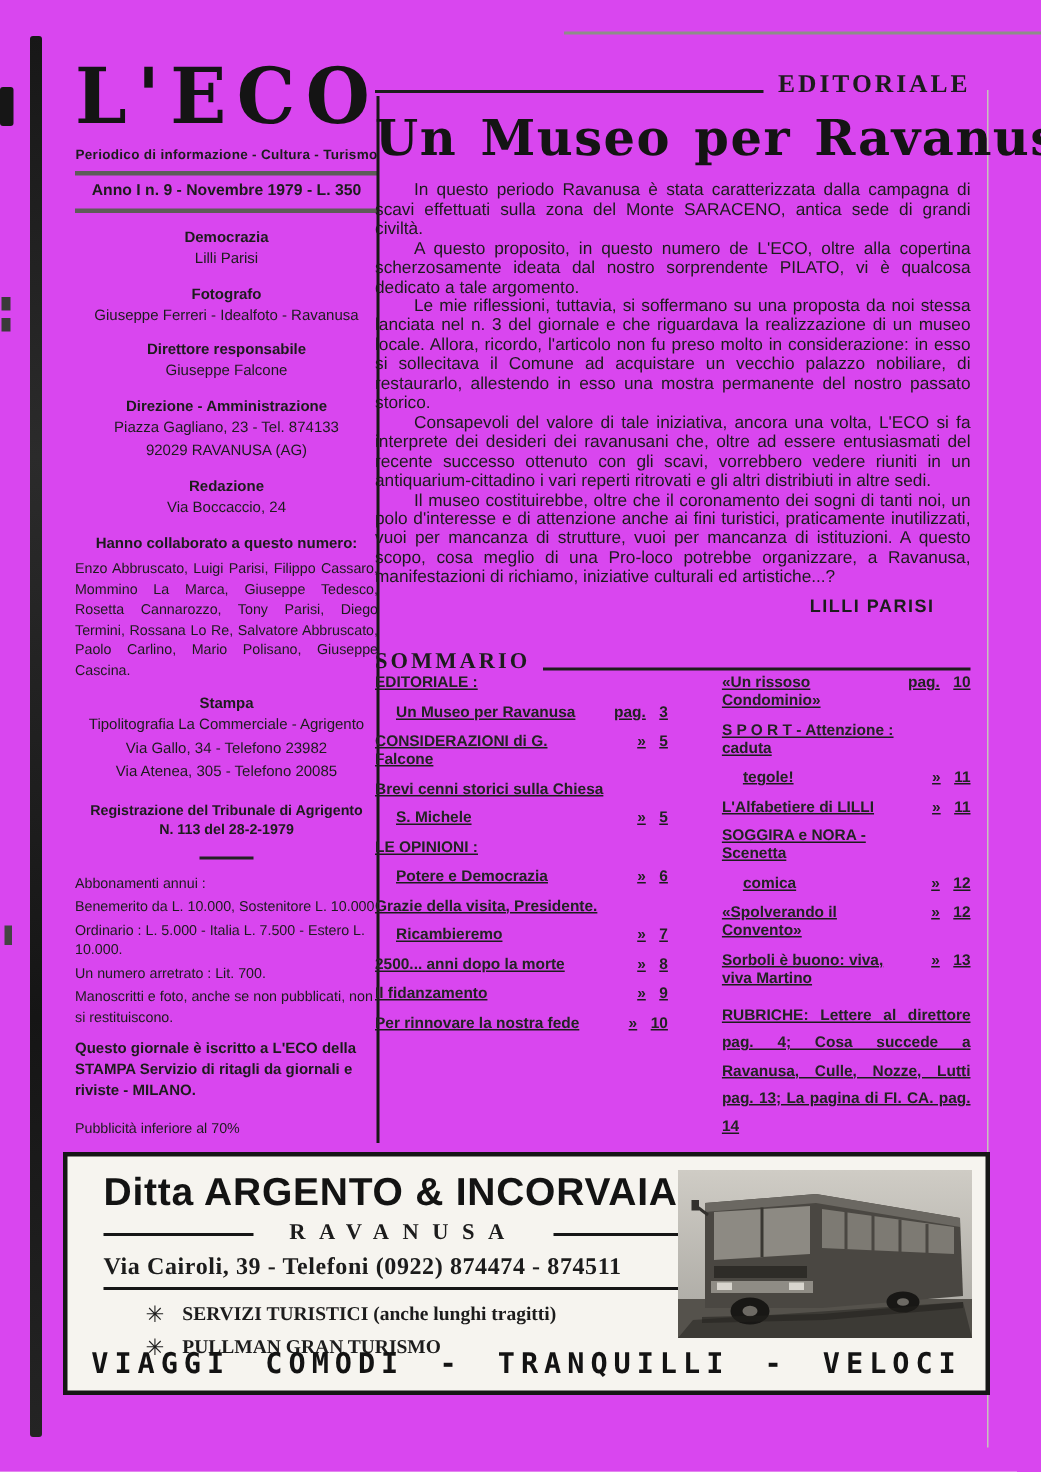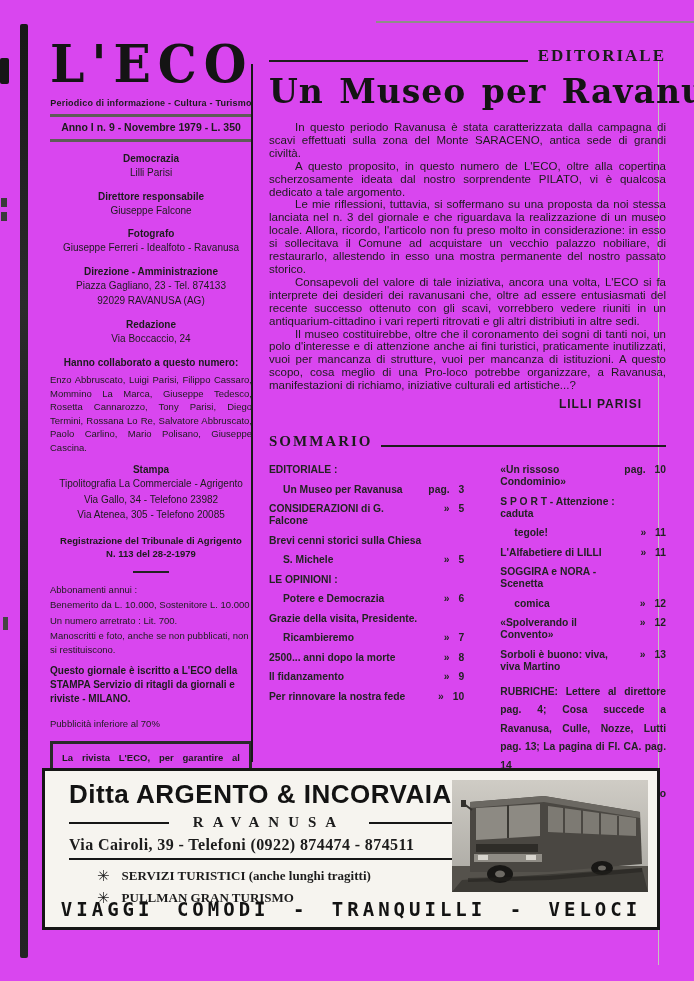--- a/index.html
+++ b/index.html
@@ -42,35 +42,35 @@
   .abo .lbl{margin-bottom:2px;}
   .abo p{margin:0 0 2px 0;}
   .iscritto{margin-top:8px;text-align:left;font-size:10px;font-weight:bold;line-height:14px;}
   .pubblicita{margin-top:12px;text-align:left;font-size:9.5px;}
   .disclaimer{margin-top:12px;border:3px solid #2a2a2a;padding:7px 9px;
     font-size:9.5px;font-weight:bold;line-height:13.5px;text-align:justify;}
 
   .vdivider{position:absolute;left:251px;top:64px;width:2px;height:698px;background:#181818;}
 
   
-  .main{position:absolute;left:269px;top:46px;width:397px;}
+  .main{position:absolute;left:250px;top:46px;width:397px;}
   .kicker-row{display:flex;align-items:flex-end;gap:10px;}
   .kicker-rule{flex:1;height:2px;background:#1d1d1d;margin-bottom:4px;}
   .kicker{font-family:"Liberation Serif", serif;font-weight:bold;font-size:17px;letter-spacing:2px;}
   .art-title{margin-top:6px;font-family:"DejaVu Serif", serif;font-weight:bold;
     font-size:33px;letter-spacing:1px;word-spacing:3px;white-space:nowrap;color:#141414;}
   .body-copy{margin-top:10px;font-size:11.5px;line-height:12.9px;text-align:justify;}
   .body-copy p{margin:0;text-indent:26px;}
   .signature{margin-top:5px;text-align:right;padding-right:24px;font-weight:bold;font-size:12px;letter-spacing:1px;}
 
   .sommario-row{display:flex;align-items:flex-end;gap:8px;margin-top:22px;}
   .sommario-title{font-family:"Liberation Serif", serif;font-weight:900;font-size:15px;letter-spacing:2px;}
   .sommario-rule{flex:1;height:2px;background:#1d1d1d;margin-bottom:3px;}
 
-  .toc{display:flex;gap:36px;margin-top:14px;}
+  .toc{display:flex;gap:36px;text-decoration:underline;}
   .toc-col{font-size:10.3px;font-weight:bold;color:#232323;}
   .toc-col.left{width:205px;}
   .toc-col.right{width:174px;}
   .toc-row{display:flex;justify-content:space-between;align-items:baseline;margin-bottom:7.5px;}
   .toc-title{line-height:12px;}
   .toc-title.ind{padding-left:14px;}
   .toc-page{white-space:nowrap;display:flex;gap:9px;justify-content:flex-end;min-width:42px;}
   .toc-para{margin-top:10px;line-height:18.5px;text-align:justify;}
 
   
@@ -110,26 +110,26 @@
     <div class="tagline">Periodico di informazione - Cultura - Turismo</div>
     <div class="issue-rule"></div>
     <div class="issue-line">Anno I n. 9 - Novembre 1979 - L. 350</div>
     <div class="issue-rule"></div>
 
     <div class="staff">
       <div class="role">Democrazia</div>
       <div class="val">Lilli Parisi</div>
     </div>
     <div class="staff">
+      <div class="role">Fotografo</div>
+      <div class="val">Giuseppe Ferreri - Idealfoto - Ravanusa</div>
+    </div>
+    <div class="staff">
       <div class="role">Direttore responsabile</div>
       <div class="val">Giuseppe Falcone</div>
-    </div>
-    <div class="staff">
-      <div class="role">Fotografo</div>
-      <div class="val">Giuseppe Ferreri - Idealfoto - Ravanusa</div>
     </div>
     <div class="staff">
       <div class="role">Direzione - Amministrazione</div>
       <div class="val">Piazza Gagliano, 23 - Tel. 874133</div>
       <div class="val">92029 RAVANUSA (AG)</div>
     </div>
     <div class="staff">
       <div class="role">Redazione</div>
       <div class="val">Via Boccaccio, 24</div>
     </div>
@@ -149,20 +149,21 @@
     <div class="registr">
       <div>Registrazione del Tribunale di Agrigento</div>
       <div>N. 113 del 28-2-1979</div>
     </div>
 
     <div class="mini-divider"></div>
 
     <div class="abo">
       <p class="lbl">Abbonamenti annui :</p>
       <p>Benemerito da L. 10.000, Sostenitore L. 10.000</p>
+      <p>Ordinario : L. 5.000 - Italia L. 7.500 - Estero L. 10.000.</p>
       <p>Un numero arretrato : Lit. 700.</p>
       <p>Manoscritti e foto, anche se non pubblicati, non si restituiscono.</p>
     </div>
 
     <div class="iscritto">Questo giornale è iscritto a L'ECO della STAMPA Servizio di ritagli da giornali e riviste - MILANO.</div>
     <div class="pubblicita">Pubblicità inferiore al 70%</div>
     <div class="disclaimer">La rivista L'ECO, per garantire al massimo l'obiettività dell'informazione, lascia ampia libertà di trattazione ai suoi collaboratori, anche se non sempre, ne può condividere le opinioni.</div>
   </aside>
 
   <div class="vdivider"></div>

